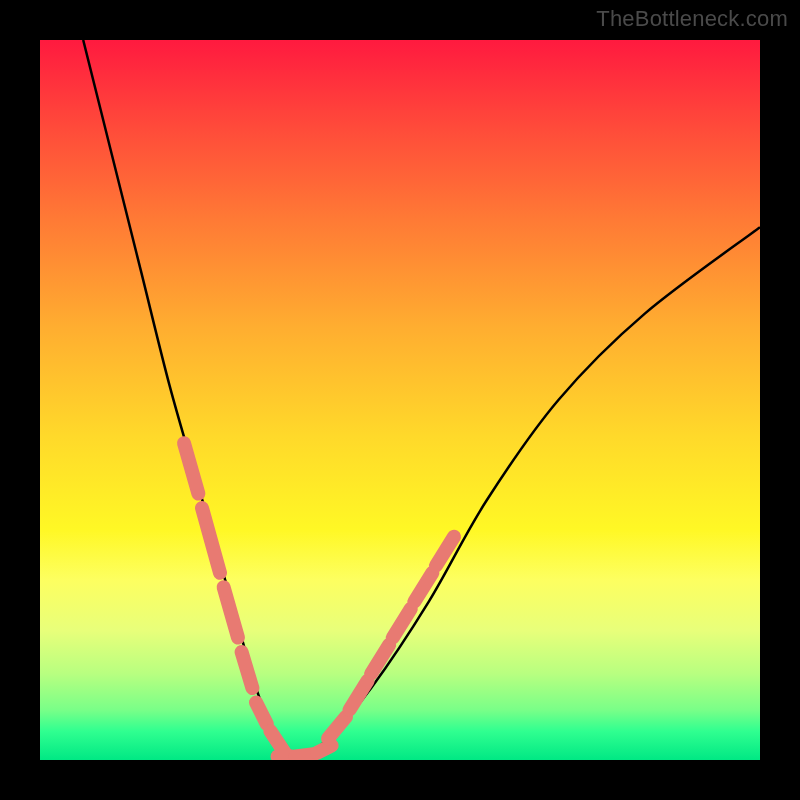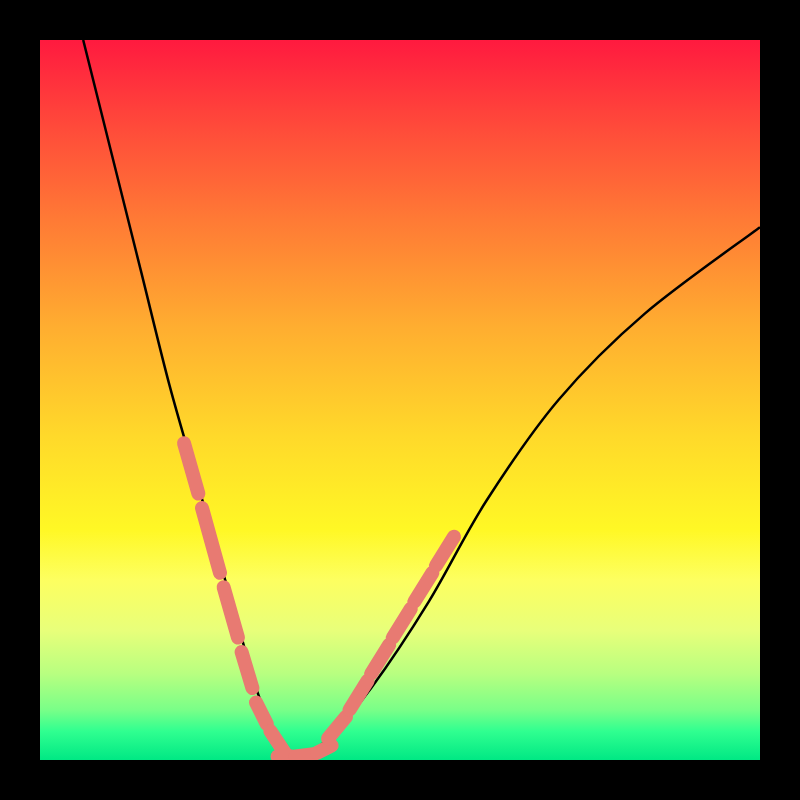--- a/index.html
+++ b/index.html
@@ -63,20 +63,21 @@
     stroke: #e87a72;
     stroke-width: 14;
     stroke-linecap: round;
   }
 </style>
 </head>
 <body>
 
 <div class="frame">
 
+  <div class="watermark">TheBottleneck.com</div>
 
   <div class="plot">
     <svg class="curve" viewBox="0 0 720 720" preserveAspectRatio="none">
       <path id="main-curve" class="curve-path" d="M 43.199999999999996 0 C 48 19.200000000000006, 62.4 76.80000000000004, 72 115.20000000000005 C 81.60000000000001 153.60000000000005, 91.20000000000002 192, 100.80000000000001 230.39999999999998 C 110.4 268.79999999999995, 120 309.59999999999997, 129.6 345.59999999999997 C 139.2 381.59999999999997, 148.8 412.79999999999995, 158.4 446.4 C 168 480, 180 522, 187.20000000000002 547.2 C 194.40000000000003 572.4000000000001, 196.8 580.8000000000001, 201.60000000000002 597.6 C 206.40000000000003 614.4, 211.2 633.6, 216 648 C 220.8 662.4, 225.6 674.4, 230.4 684 C 235.20000000000002 693.6, 240 699.6, 244.8 705.6 C 249.60000000000002 711.6, 252 721.2, 259.2 720 C 266.4 718.8, 276 710.4, 288 698.4 C 300 686.4, 314.4 670.8, 331.2 648 C 348 625.2, 369.6 592.8000000000001, 388.8 561.6 C 408 530.4, 424.79999999999995 494.40000000000003, 446.4 460.8 C 468 427.2, 492 391.2, 518.4 360 C 544.8 328.8, 571.1999999999999 302.40000000000003, 604.8 273.6 C 638.4 244.80000000000004, 700.8 201.60000000000005, 720 187.20000000000005"></path>
       <g id="ridges">
           <line x1="144" y1="403.2" x2="158.4" y2="453.6" class="ridge"></line>
           <line x1="162" y1="468" x2="180" y2="532.8" class="ridge"></line>
           <line x1="183.6" y1="547.2" x2="198.00000000000003" y2="597.6" class="ridge"></line>
           <line x1="201.60000000000002" y1="612" x2="212.39999999999998" y2="648" class="ridge"></line>
           <line x1="216" y1="662.4" x2="226.8" y2="684" class="ridge"></line>

